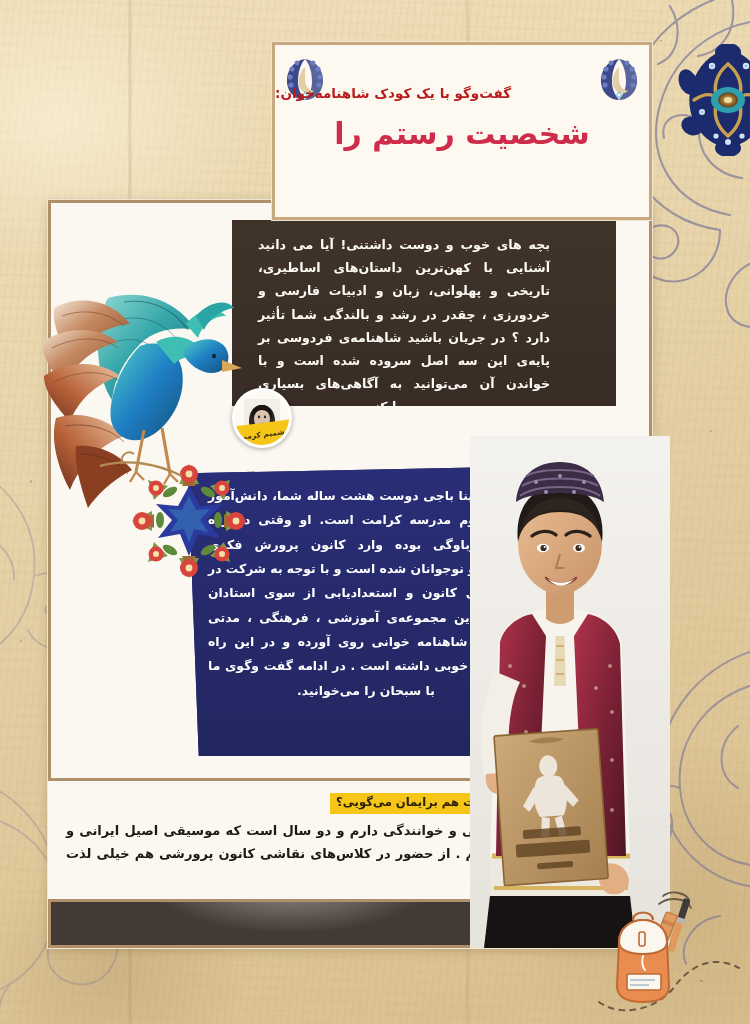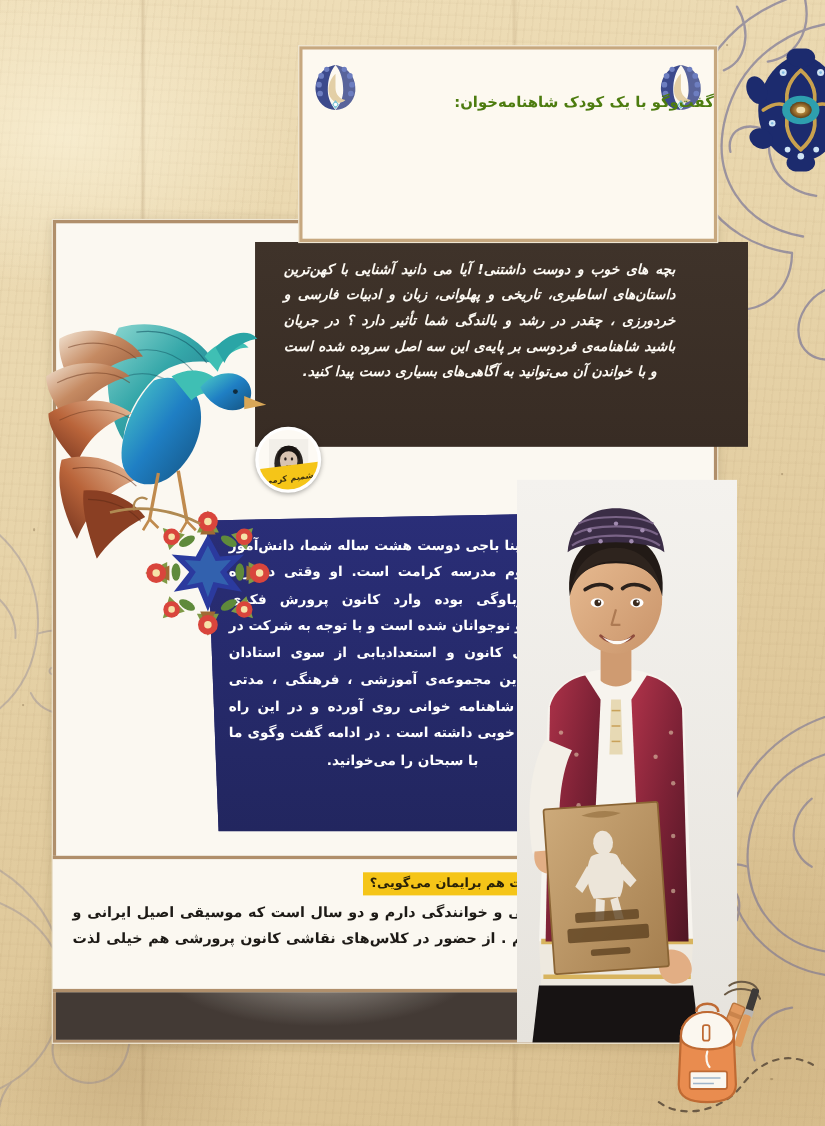--- a/index.html
+++ b/index.html
@@ -68,48 +68,47 @@
     background: #fdf9f0;
     border: 3px solid #c7a87f;
     outline: 1px solid #efe6d2;
     z-index: 6;
   }
   .emblem { position:absolute; top:10px; width:44px; height:48px; }
   .emblem.left { left: 8px; }
   .emblem.right { right: 8px; }
   #kicker {
     position:absolute; top: 40px; left:0; right:0;
-    text-align:right;
-    font-size: 13.5px; font-weight: 700; color:#4d7c0f;
+    text-align:left;
+    font-size: 13.5px; font-weight: 700; color:#b91c1c;
     letter-spacing:-.2px;
   }
   #headline {
     position:absolute; top: 68px; left:14px; right:14px;
     text-align:center;
     font-size: 30px; line-height: 1.42;
     font-weight: 700; color:#cf2b4a;
   }
   #headline .l2 { display:block; }
 
   
   #brown-box {
     position: absolute;
     left: 232px; top: 220px;
-    width: 448px; height: 186px;
+    width: 384px; height: 186px;
     background: #3b2f27;
     background-image: linear-gradient(180deg, #3f332a 0%, #382c24 100%);
     z-index: 5;
     color: #fdfaf4;
     padding: 13px 66px 10px 26px;
     font-size: 12.6px;
     line-height: 1.84;
     font-weight: 700;
     text-align: justify;
     text-align-last: center;
-    font-style: italic;
   }
   #brown-medallion {
     position:absolute; right:-34px; top: 44px; width: 112px; height: 112px; z-index: 7;
   }
 
   
   #author {
     position: absolute;
     left: 232px; top: 388px;
     width: 60px; height: 60px;
@@ -388,20 +387,21 @@
           <circle cx="14" cy="8" r="2.4"></circle>
             <circle cx="30" cy="8" r="2.4"></circle>
         </g>
         <path d="M22 36 l3 4 -3 4 -3 -4Z" fill="#79c3d8"></path>
         <circle cx="22" cy="40" r="1.6" fill="#fff"></circle>
       </svg>
     </div>
 
     <div id="kicker">گفت‌وگو با یک کودک شاهنامه‌خوان:</div>
     <div id="headline">
+      <span class="l1">شخصیت رستم را</span>
     </div>
   </div>
 
   <div id="brown-box">بچه های خوب و دوست داشتنی! آیا می دانید آشنایی با کهن‌ترین داستان‌های اساطیری، تاریخی و پهلوانی، زبان و ادبیات فارسی و خردورزی ، چقدر در رشد و بالندگی شما تأثیر دارد ؟ در جریان باشید شاهنامه‌ی فردوسی بر پایه‌ی این سه اصل سروده شده است و با خواندن آن می‌توانید به آگاهی‌های بسیاری دست پیدا کنید.</div>
 
   <div id="brown-medallion">
     <svg viewBox="0 0 112 112">
       <defs>
         <radialGradient id="medG" cx="50%" cy="50%" r="50%">
           <stop offset="0%" stop-color="#d9b45e"></stop>

